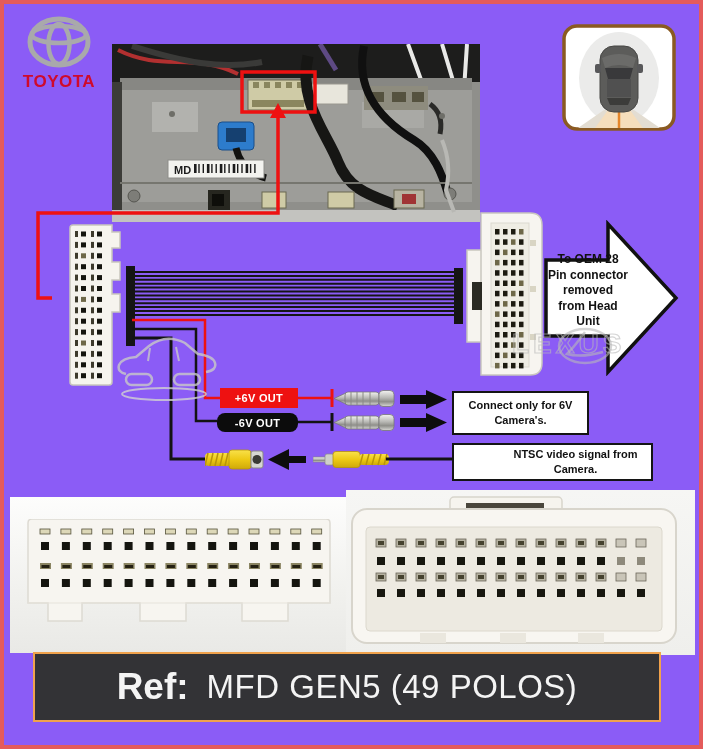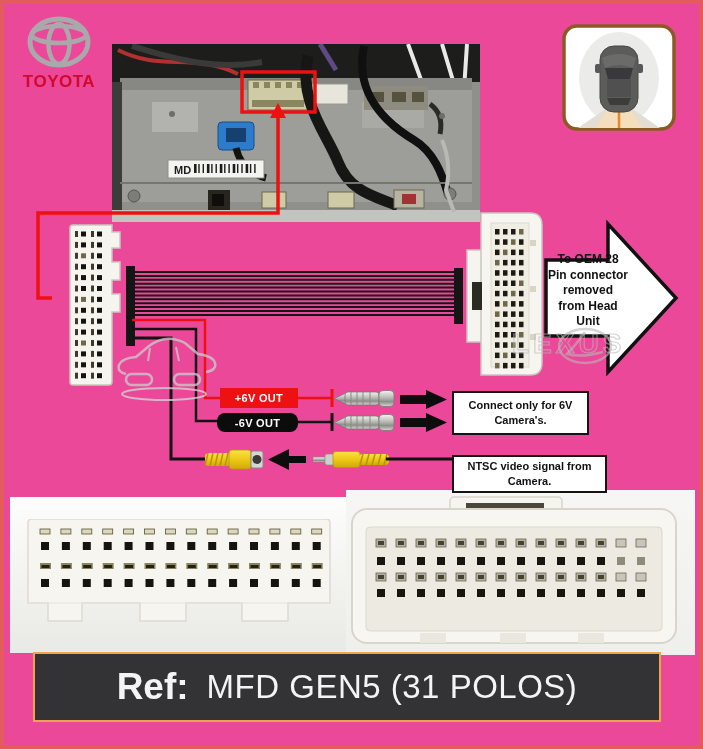--- a/index.html
+++ b/index.html
@@ -1,16 +1,16 @@
 <!DOCTYPE html>
 <html style="--page-border: #e45b5b; --accent-red: #ee1111; --toyota-red: #cf0a2c; --banner-bg: #333336; --banner-border: #f0a24c; --rca-yellow: #f0ce1c; --camera-icon-border: #8a5a22; --watermark-gray: #c6c6c6;"><head>
 <meta charset="utf-8">
 <style>
   html,body{margin:0;padding:0;background:#fff;}
-  .page{position:relative;width:703px;height:749px;background:#ec4899;overflow:hidden;
+  .page{position:relative;width:703px;height:749px;background:#8b5cf6;overflow:hidden;
         box-shadow:inset 0 0 0 4px var(--page-border,#e45b5b);
         font-family:"Liberation Sans",sans-serif;}
   .abs{position:absolute;}
   svg{display:block;}
   .notebox{position:absolute;background:#fff;border:2px solid #141414;color:#111;
            font-weight:bold;font-size:11px;line-height:1.35;text-align:center;
            display:flex;align-items:center;justify-content:center;z-index:4;}
   .vbox{position:absolute;color:#fff;font-weight:bold;font-size:11px;text-align:center;
         display:flex;align-items:center;justify-content:center;z-index:4;letter-spacing:.3px;}
   .plusbox{background:var(--accent-red,#ee1111);}
@@ -311,21 +311,21 @@
   <svg class="abs z3" style="left:334px;top:413px;" width="62" height="19" viewBox="0 0 62 19">
     <polygon points="0,9.5 12,4 12,15" fill="url(#met)" stroke="#777" stroke-width="0.8"></polygon>
     <rect x="11" y="3" width="34" height="13" rx="3" fill="url(#met)" stroke="#777" stroke-width="0.8"></rect>
     <rect x="45" y="1.5" width="15" height="16" rx="4" fill="url(#met)" stroke="#777" stroke-width="0.8"></rect>
     <path d="M17,3 v13 M23,3 v13 M29,3 v13 M36,3 v13" stroke="#8a8a85" stroke-width="1"></path>
   </svg>
 
   <div class="notebox" style="left:452px;top:391px;width:133px;height:40px;">
     <span style="padding:0 6px;">Connect only for 6V Camera's.</span>
   </div>
-  <div class="notebox" style="left:452px;top:455px;width:151px;height:34px;">
+  <div class="notebox" style="left:452px;top:443px;width:151px;height:34px;padding-left:46px;">
     <span style="padding:0 8px;">NTSC video signal from Camera.</span>
   </div>
 
   <svg class="abs z3" style="left:205px;top:448px;" width="60" height="23" viewBox="0 0 60 23">
     <defs>
         <linearGradient id="yg" x1="0" y1="0" x2="0" y2="1">
       <stop offset="0" stop-color="#f9e14a"></stop>
           <stop offset=".5" stop-color="#edc915"></stop>
           <stop offset="1" stop-color="#cfa90a"></stop>
     </linearGradient>
@@ -552,16 +552,16 @@
           <rect x="286" y="44" width="10" height="8" fill="#c9c5b8" stroke="#6b675a" stroke-width="0.8"></rect>
           <rect x="287" y="62" width="8" height="8" fill="#8e8a7c"></rect>
           <rect x="286" y="78" width="10" height="8" fill="#c9c5b8" stroke="#6b675a" stroke-width="0.8"></rect>
           <rect x="287" y="94" width="8" height="8" fill="#17170f"></rect>
         </g>
     </svg>
   </div>
 
   <div class="banner">
     <span class="ref">Ref:</span>
-    <span class="suffix">MFD GEN5 (31 POLOS)</span>
+    <span class="suffix">MFD GEN5 (49 POLOS)</span>
   </div>
 
 </div>
 
 </body></html>

